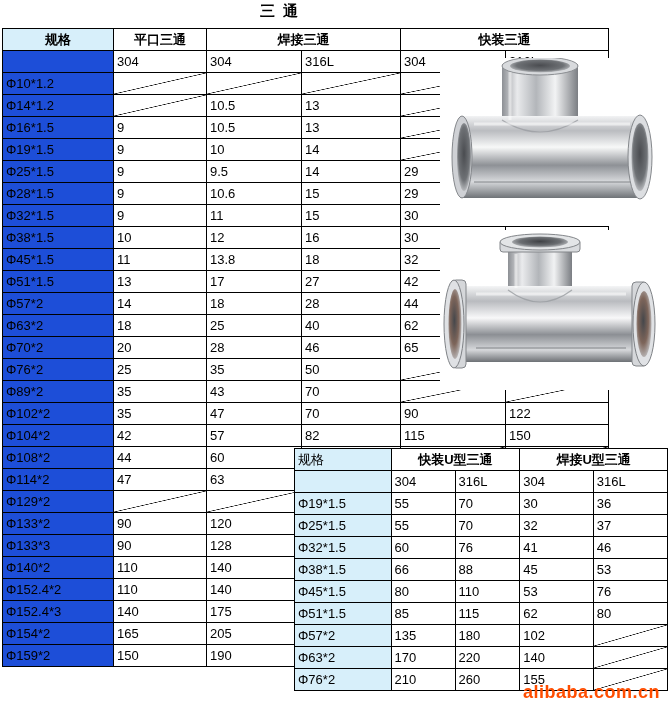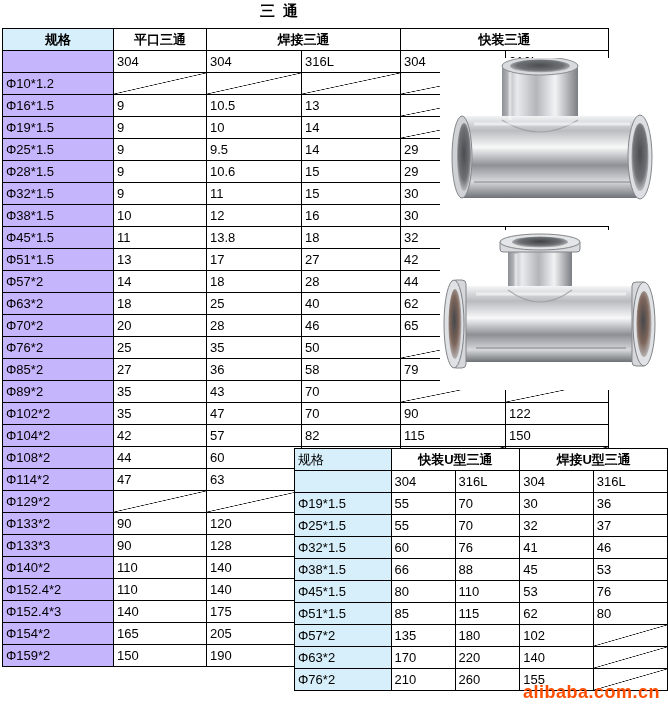--- a/index.html
+++ b/index.html
@@ -26,21 +26,21 @@
     border:1px solid #000;
     font-size:13px;
     color:#000;
     height:21px;
     padding:0 3px;
     vertical-align:middle;
     white-space:nowrap;
     overflow:hidden;
   }
   .spec-col{
-    background:#c4b5fd;
+    background:#1d4ed8;
     width:104px;
     font-size:13.5px;
   }
   .spec-head{
     background:#d7effa;
     text-align:center;
     font-weight:bold;
   }
   .grp-head{
     text-align:center;
@@ -124,20 +124,28 @@
       </tr>
       <tr>
         <td class="spec-col">Φ10*1.2</td>
         <td class="c304 diag"></td>
         <td class="c304b diag"></td>
         <td class="c316 diag"></td>
         <td class="c304c diag"></td>
         <td class="c316b diag"></td>
       </tr>
       <tr>
+        <td class="spec-col">Φ14*1.2</td>
+        <td class="c304 diag"></td>
+        <td class="c304b">10.5</td>
+        <td class="c316">13</td>
+        <td class="c304c diag"></td>
+        <td class="c316b diag"></td>
+      </tr>
+      <tr>
         <td class="spec-col">Φ16*1.5</td>
         <td class="c304">9</td>
         <td class="c304b">10.5</td>
         <td class="c316">13</td>
         <td class="c304c diag"></td>
         <td class="c316b diag"></td>
       </tr>
       <tr>
         <td class="spec-col">Φ19*1.5</td>
         <td class="c304">9</td>
@@ -218,28 +226,20 @@
         <td class="c304c">65</td>
         <td class="c316b">81</td>
       </tr>
       <tr>
         <td class="spec-col">Φ76*2</td>
         <td class="c304">25</td>
         <td class="c304b">35</td>
         <td class="c316">50</td>
         <td class="c304c diag"></td>
         <td class="c316b diag"></td>
-      </tr>
-      <tr>
-        <td class="spec-col">Φ85*2</td>
-        <td class="c304">27</td>
-        <td class="c304b">36</td>
-        <td class="c316">58</td>
-        <td class="c304c">79</td>
-        <td class="c316b">100</td>
       </tr>
       <tr>
         <td class="spec-col">Φ89*2</td>
         <td class="c304">35</td>
         <td class="c304b">43</td>
         <td class="c316">70</td>
         <td class="c304c diag"></td>
         <td class="c316b diag"></td>
       </tr>
       <tr>

